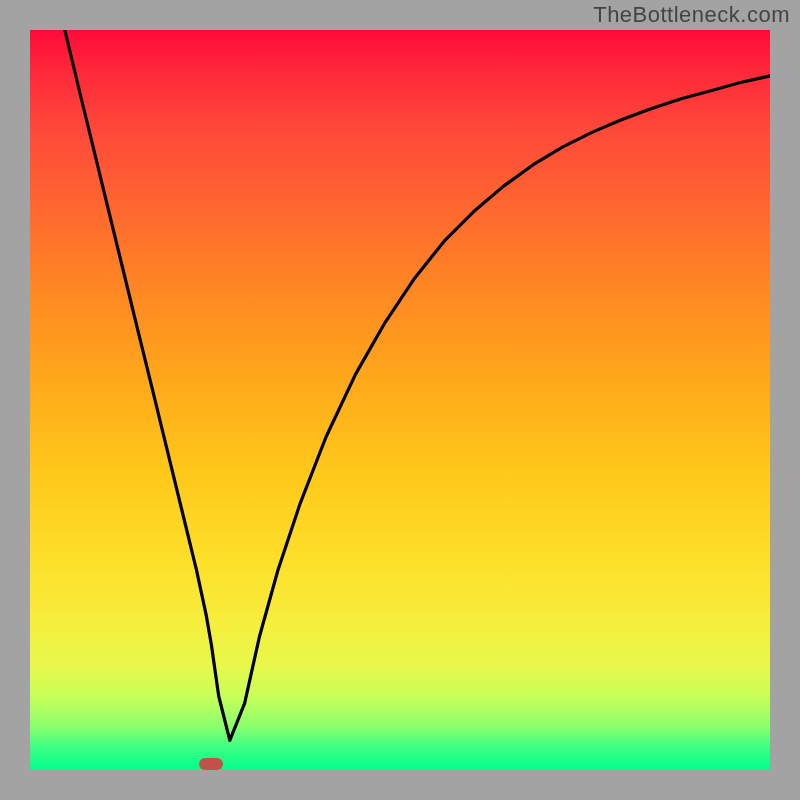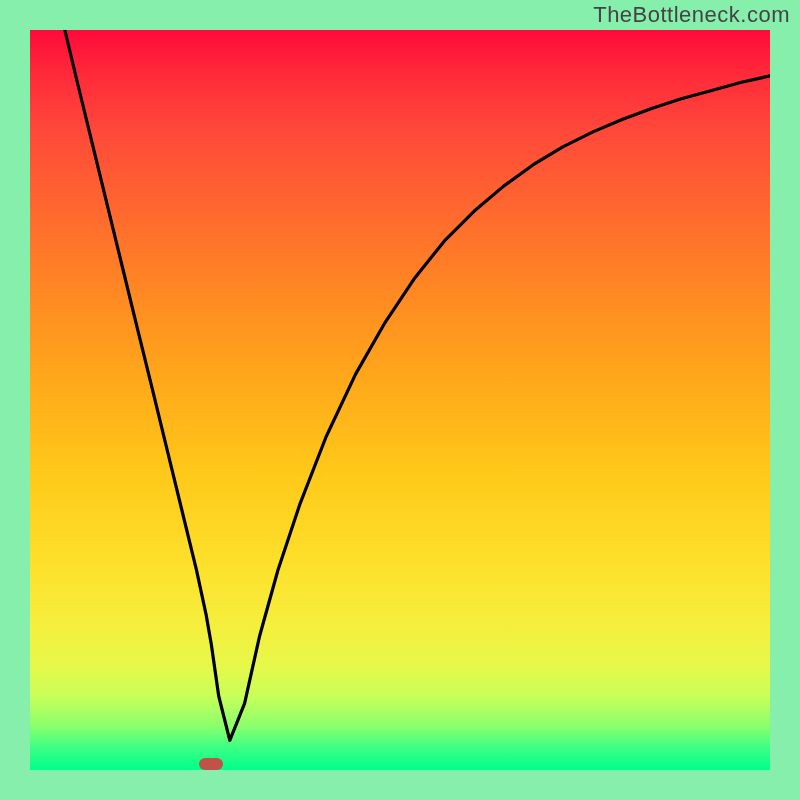--- a/index.html
+++ b/index.html
@@ -7,21 +7,21 @@
     padding: 0;
     width: 800px;
     height: 800px;
     overflow: hidden;
     font-family: Arial, Helvetica, sans-serif;
   }
   .frame {
     position: relative;
     width: 800px;
     height: 800px;
-    background: #86efac;
+    background: #a3a3a3;
   }
   .watermark {
     position: absolute;
     top: 2px;
     right: 10px;
     color: #444;
     font-size: 22px;
     font-weight: 500;
     letter-spacing: 0.5px;
     z-index: 10;

